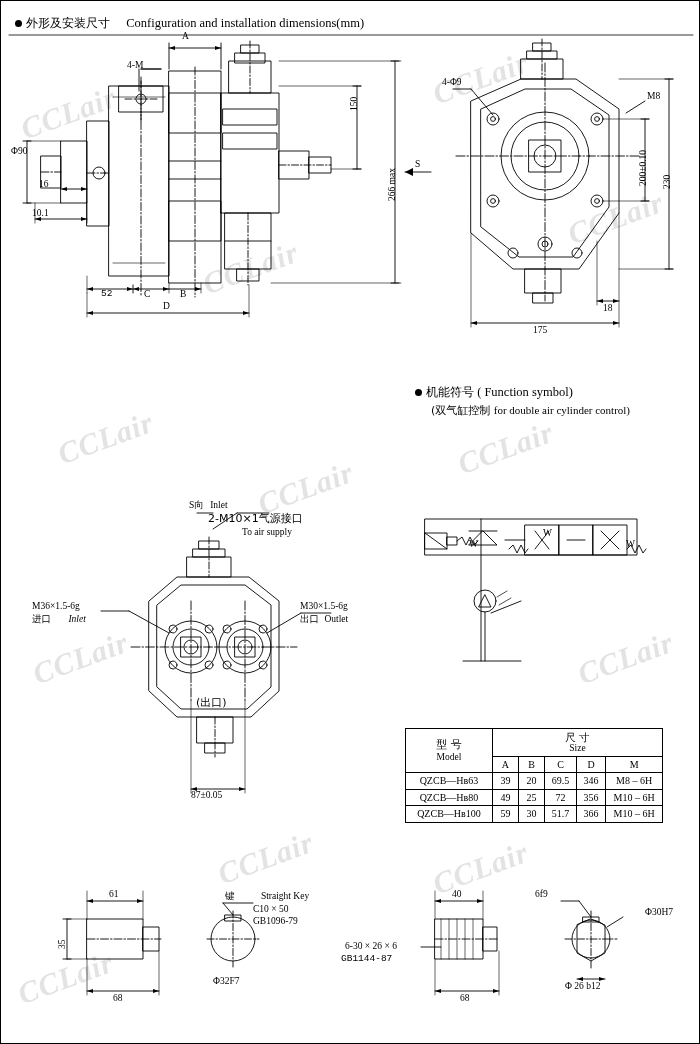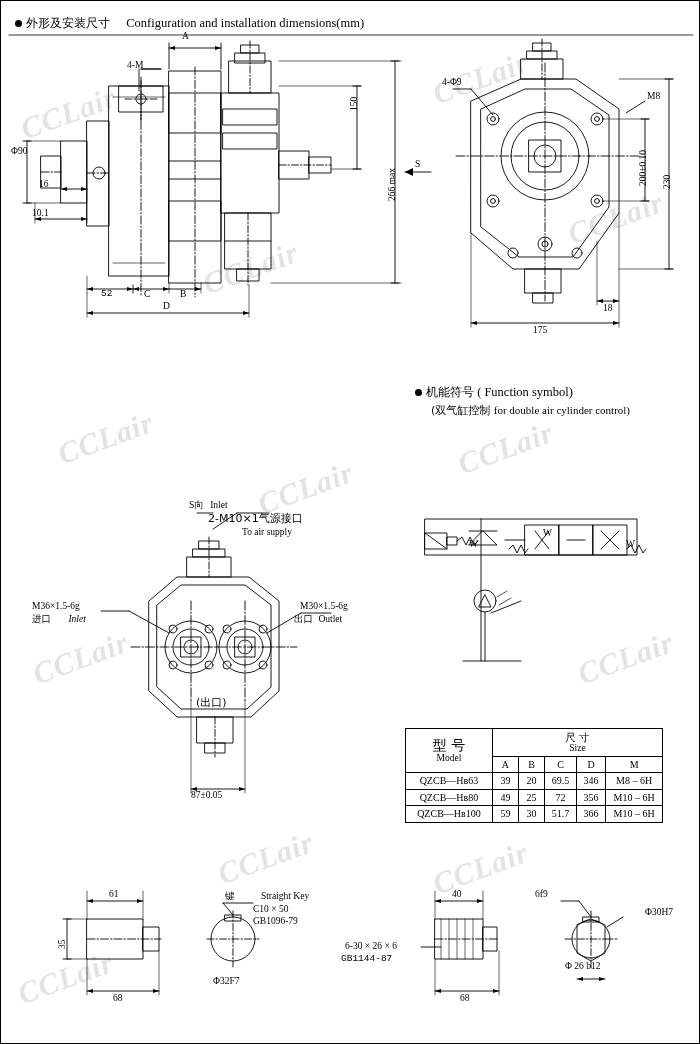--- a/index.html
+++ b/index.html
@@ -448,21 +448,21 @@
   <div class="lbl cnl" style="left:207px; top:512px;">2-M10×1气源接口</div>
   <div class="lbl" style="left:241px; top:526px;">To air supply</div>
 
   <div class="lbl" style="left:31px; top:600px;">M36×1.5-6g</div>
   <div class="lbl" style="left:31px; top:613px;">
     <span class="cnl">进口</span>
     <span style="margin-left:15px;font-style:italic;">Inlet</span>
   </div>
 
   <div class="lbl" style="left:299px; top:600px;">M30×1.5-6g</div>
-  <div class="lbl" style="left:293px; top:613px;">
+  <div class="lbl" style="left:299px; top:613px;">
     <span class="cnl">出口</span>
     <span style="margin-left:3px;">Outlet</span>
   </div>
   <div class="lbl cnl" style="left:195px; top:696px;">(出口)</div>
   <div class="lbl" style="left:190px; top:789px;text-align:right;">87±0.05</div>
 
   <div class="lbl" style="left:108px; top:888px;">61</div>
   <div class="lbl" style="left:56px; top:948px; transform:rotate(-90deg); transform-origin:left top;">35</div>
   <div class="lbl" style="left:112px; top:992px;">68</div>
   <div class="lbl" style="left:224px; top:890px;">
@@ -472,27 +472,27 @@
   <div class="lbl" style="left:252px; top:903px;">C10 × 50</div>
   <div class="lbl" style="left:252px; top:915px;">GB1096-79</div>
   <div class="lbl" style="left:212px; top:975px;">Φ32F7</div>
 
   <div class="lbl" style="left:451px; top:888px;">40</div>
   <div class="lbl" style="left:344px; top:940px;">6-30 × 26 × 6</div>
   <div class="lbl" style="left:340px; top:953px;font-family:Liberation Mono, monospace;">GB1144-87</div>
   <div class="lbl" style="left:459px; top:992px;">68</div>
   <div class="lbl" style="left:534px; top:888px;">6f9</div>
   <div class="lbl" style="left:620px; top:906px;margin-left:24px;">Φ30H7</div>
-  <div class="lbl" style="left:564px; top:960px;text-align:center;">Φ 26 b12</div>
+  <div class="lbl" style="left:564px; top:980px;text-align:center;">Φ 26 b12</div>
 
   <table class="spec" style="left:404px; top:727px; width:258px;">
     <thead>
       <tr>
         <th rowspan="2" style="width:92px;">
-          <div class="cn" style="font-size:14px;">型  号</div>
+          <div class="cn" style="font-size:11px;">型  号</div>
           <div style="font-size:9.5px;">Model</div>
         </th>
         <th colspan="5">
           <div class="cn" style="font-size:10.5px;">尺  寸</div>
           <div style="font-size:9.5px;">Size</div>
         </th>
       </tr>
       <tr>
         <th class="mhdr" style="width:26px;">A</th>
         <th class="mhdr" style="width:26px;">B</th>

